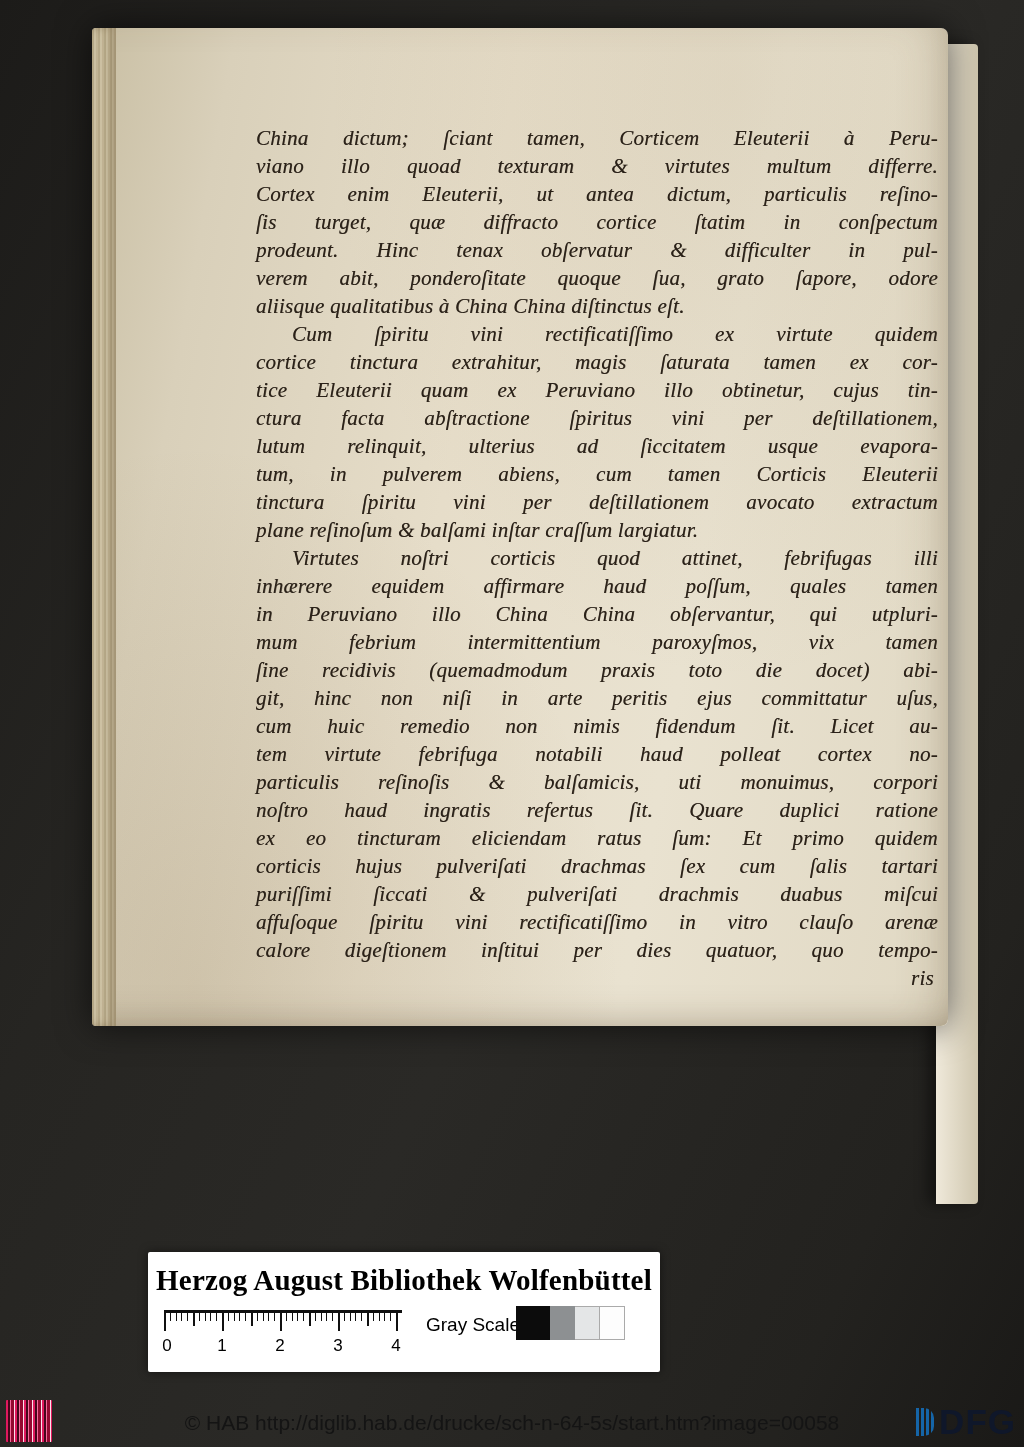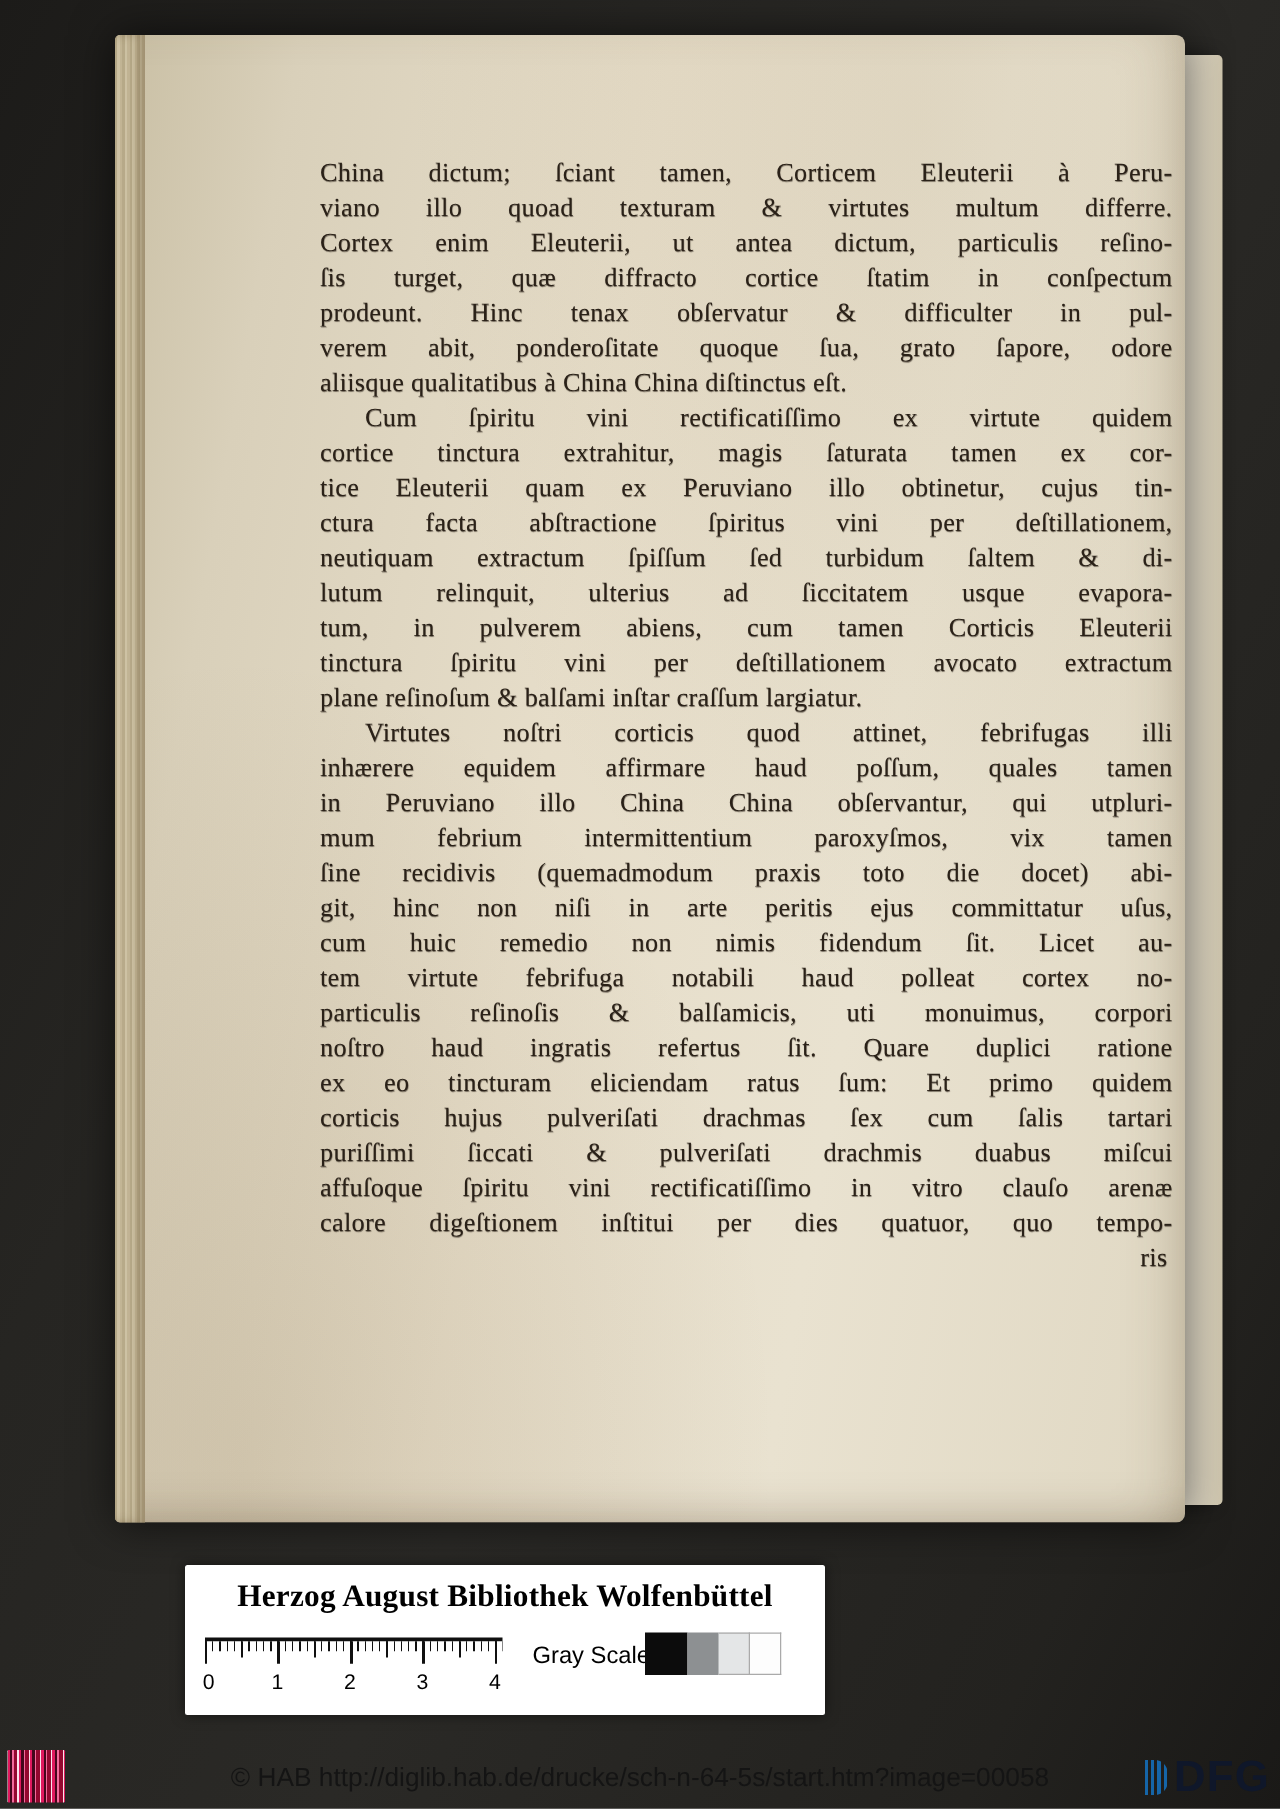--- a/index.html
+++ b/index.html
@@ -9,27 +9,28 @@
     font-family:"Liberation Serif", serif;
   }
   
   .next-page{
     position:absolute;left:936px;top:44px;width:42px;height:1160px;
     background:linear-gradient(to right,#efe9da,#cfc6ae);
     box-shadow:-8px 0 14px rgba(0,0,0,.45);
     border-radius:0 4px 4px 0;
   }
   .page{
-    position:absolute;left:92px;top:28px;width:856px;height:1190px;
+    position:absolute;left:92px;top:28px;width:856px;height:998px;
     background:
       radial-gradient(ellipse at 75% 6%, rgba(140,115,70,.10), transparent 45%),
       radial-gradient(ellipse at 12% 96%, rgba(120,95,55,.16), transparent 40%),
       linear-gradient(100deg,#c9bfa4 0%,#d9d0ba 14%,#e6ddc9 42%,#e9e2d0 68%,#e0d8c3 100%);
     box-shadow:0 0 34px rgba(0,0,0,.6), inset -28px 0 48px -26px rgba(90,70,35,.30), inset 0 -24px 40px -28px rgba(70,50,25,.35);
     border-radius:4px 7px 7px 4px;
+    font-style:italic;
   }
   .page-edges{
     position:absolute;left:0;top:0;bottom:0;width:24px;
     background:repeating-linear-gradient(to right,#b4a684 0 2px,#cec2a3 2px 4px,#c1b392 4px 6px);
     border-radius:4px 0 0 4px;opacity:.85;
     box-shadow:inset -6px 0 8px rgba(80,60,30,.35);
   }
   .text-block{
     position:absolute;left:164px;top:96px;width:682px;
     color:#2a2118;font-size:21px;line-height:28px;letter-spacing:.25px;
@@ -38,21 +39,21 @@
   .line{text-align:justify;text-align-last:justify;}
   .line.end{text-align-last:left;}
   .line.indent{text-indent:36px;}
   .line.catchword{text-align-last:right;padding-right:4px;}
   
   .footer-card{
     position:absolute;left:148px;top:1252px;width:512px;height:120px;
     background:#ffffff;border-radius:2px;box-shadow:0 0 10px rgba(0,0,0,.5);
   }
   .lib-title{
-    font-family:"Liberation Serif",serif;font-weight:bold;font-size:25px;
+    font-family:"Liberation Serif",serif;font-weight:bold;font-size:29px;
     text-align:center;padding-top:12px;color:#000;letter-spacing:.2px;
   }
   .ruler{
     position:absolute;left:16px;top:58px;width:238px;height:20px;
     border-top:3px solid #101010;
     background-image:
       repeating-linear-gradient(to right,#101010 0 2px,transparent 2px 58px),
       repeating-linear-gradient(to right,#101010 0 1.6px,transparent 1.6px 29px),
       repeating-linear-gradient(to right,#101010 0 1px,transparent 1px 5.8px);
     background-size:100% 18px,100% 13px,100% 8px;
@@ -105,21 +106,20 @@
     <div class="line">viano illo quoad texturam &amp; virtutes multum differre.</div>
     <div class="line">Cortex enim Eleuterii, ut antea dictum, particulis reſino-</div>
     <div class="line">ſis turget, quæ diffracto cortice ſtatim in conſpectum</div>
     <div class="line">prodeunt.  Hinc tenax obſervatur &amp; difficulter in pul-</div>
     <div class="line">verem abit, ponderoſitate quoque ſua, grato ſapore, odore</div>
     <div class="line end">aliisque qualitatibus à China China diſtinctus eſt.</div>
     <div class="line indent">Cum ſpiritu vini rectificatiſſimo ex virtute quidem</div>
     <div class="line">cortice tinctura extrahitur, magis ſaturata tamen ex cor-</div>
     <div class="line">tice Eleuterii quam ex Peruviano illo obtinetur, cujus tin-</div>
     <div class="line">ctura facta abſtractione ſpiritus vini per deſtillationem,</div>
-    <div class="line">neutiquam extractum ſpiſſum ſed turbidum ſaltem &amp; di-</div>
     <div class="line">lutum relinquit, ulterius ad ſiccitatem usque evapora-</div>
     <div class="line">tum, in pulverem abiens, cum tamen Corticis Eleuterii</div>
     <div class="line">tinctura ſpiritu vini per deſtillationem avocato extractum</div>
     <div class="line end">plane reſinoſum &amp; balſami inſtar craſſum largiatur.</div>
     <div class="line indent">Virtutes noſtri corticis quod attinet, febrifugas illi</div>
     <div class="line">inhærere equidem affirmare haud poſſum, quales tamen</div>
     <div class="line">in Peruviano illo China China obſervantur, qui utpluri-</div>
     <div class="line">mum febrium intermittentium paroxyſmos, vix tamen</div>
     <div class="line">ſine recidivis (quemadmodum praxis toto die docet) abi-</div>
     <div class="line">git, hinc non niſi in arte peritis ejus committatur uſus,</div>

